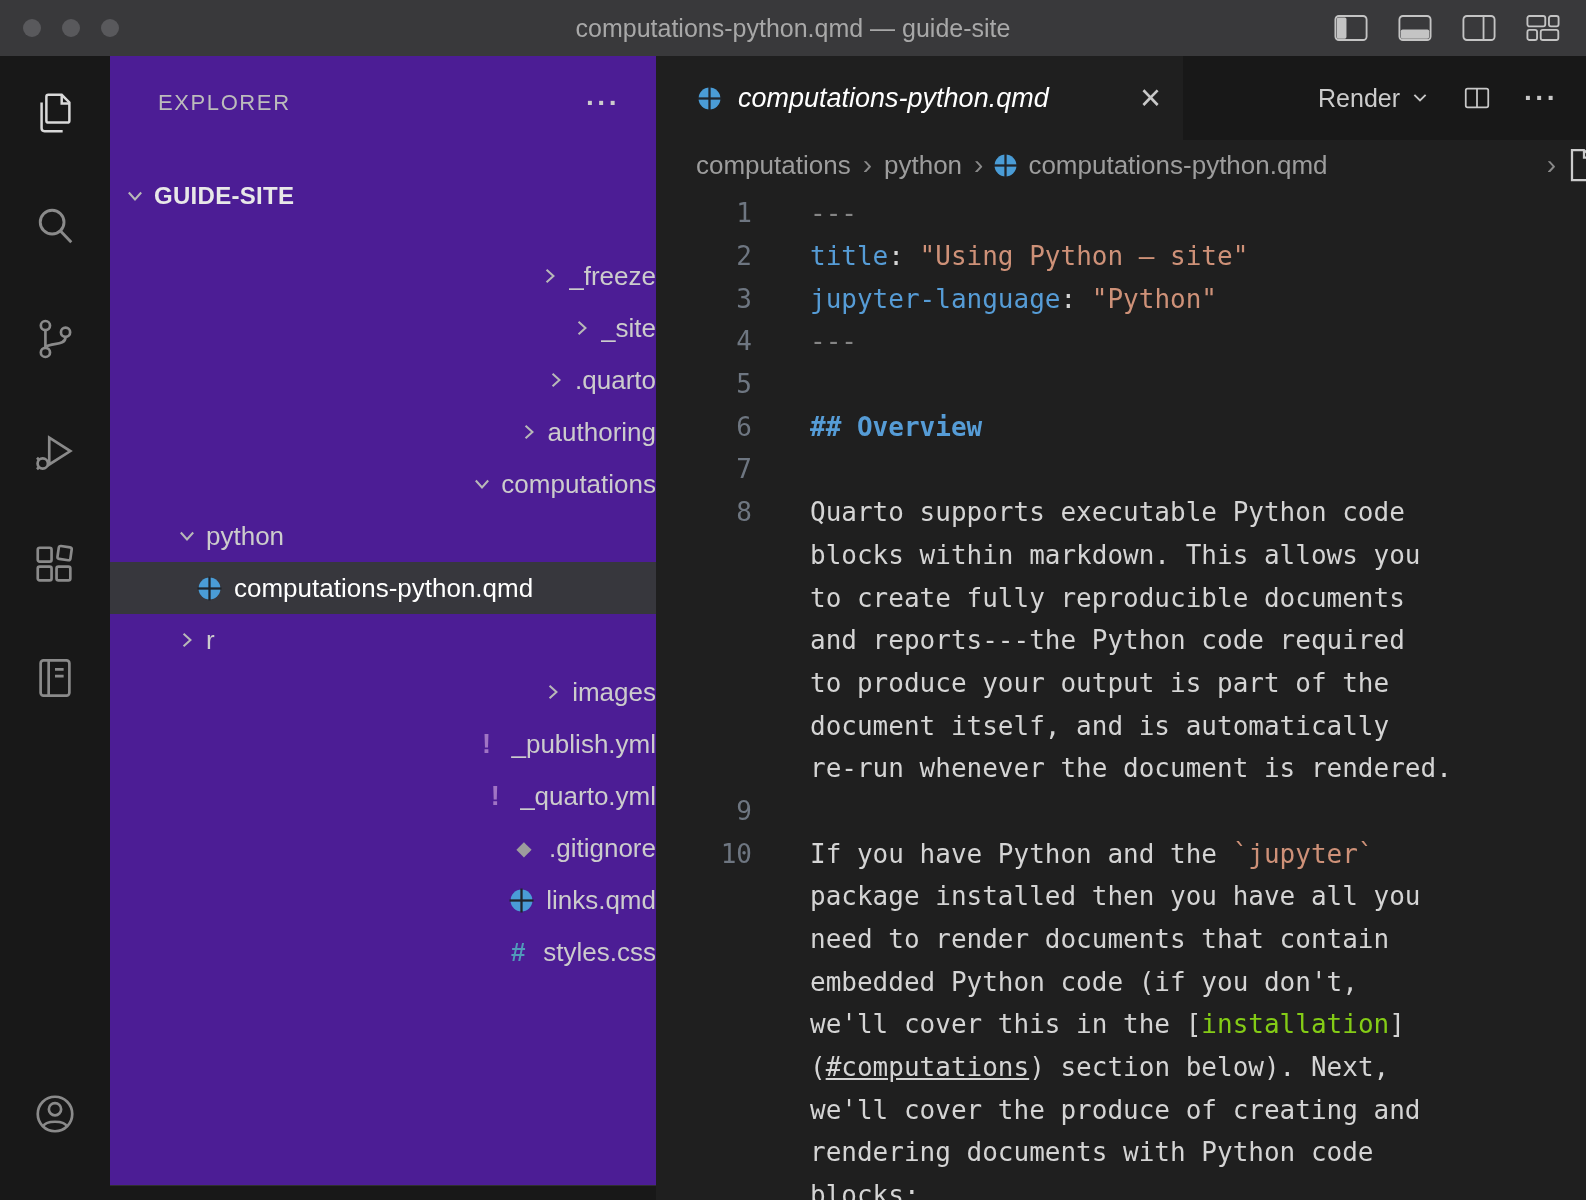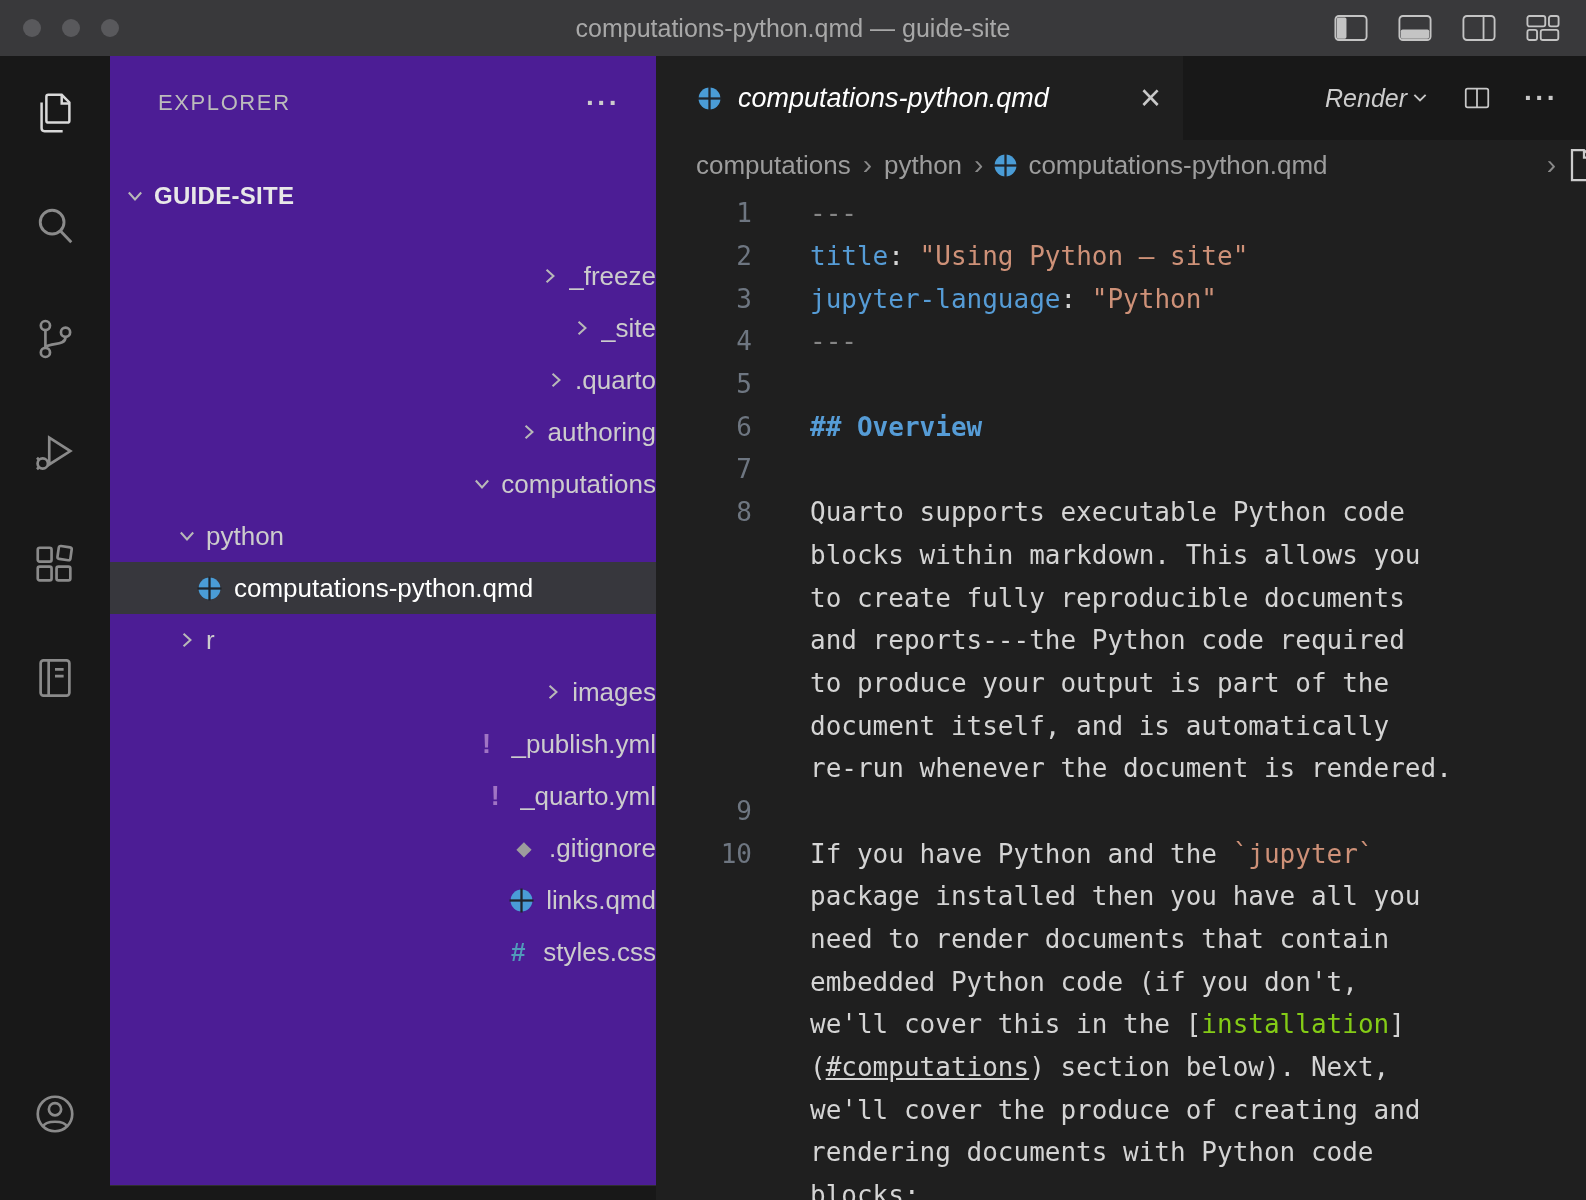--- a/index.html
+++ b/index.html
@@ -43,21 +43,21 @@
   .outline-row{position:absolute;left:0;top:1129px;width:100%;height:52px;border-top:1px solid #2f2f30;display:flex;align-items:center;padding-left:16px;background:#181818;}
   .outline-label{font-weight:bold;color:#cccccc;font-size:23px;letter-spacing:0.8px;}
 
   .editor{flex:1;display:flex;flex-direction:column;min-width:0;background:#1f1f1f;}
   .tabbar{height:84px;background:#181818;display:flex;flex-shrink:0;}
   .tab{width:527px;background:#1f1f1f;display:flex;align-items:center;padding:0 22px 0 40px;flex-shrink:0;}
   .tab .fi{margin-right:16px;}
   .tab-label{font-size:27px;font-style:italic;color:#ffffff;}
   .tab-close{margin-left:auto;color:#c8c8c8;font-size:36px;line-height:1;}
   .tab-actions{margin-left:auto;display:flex;align-items:center;gap:32px;padding-right:28px;}
-  .render-btn{display:flex;align-items:center;gap:3px;color:#cccccc;font-size:25px;font-style:italic;}
+  .render-btn{display:flex;align-items:center;gap:10px;color:#cccccc;font-size:25px;}
   .icon-btn{display:flex;align-items:center;color:#c8c8c8;}
   .more-btn{color:#c8c8c8;font-size:28px;letter-spacing:2px;font-weight:bold;}
 
   .breadcrumbs{height:50px;display:flex;align-items:center;padding-left:38px;font-size:26px;color:#9d9d9d;flex-shrink:0;white-space:nowrap;overflow:hidden;}
   .bc-item{margin:0 2px;}
   .bc-sep{color:#8a8a8a;margin:0 10px;font-size:28px;}
   .bc-icon{display:flex;align-items:center;margin-right:8px;}
   .bc-trail{margin-left:auto;display:flex;align-items:center;margin-right:-18px;flex-shrink:0;}
 
   .code{flex:1;overflow:hidden;font-family:"DejaVu Sans Mono",monospace;font-size:26px;padding-top:2px;}

